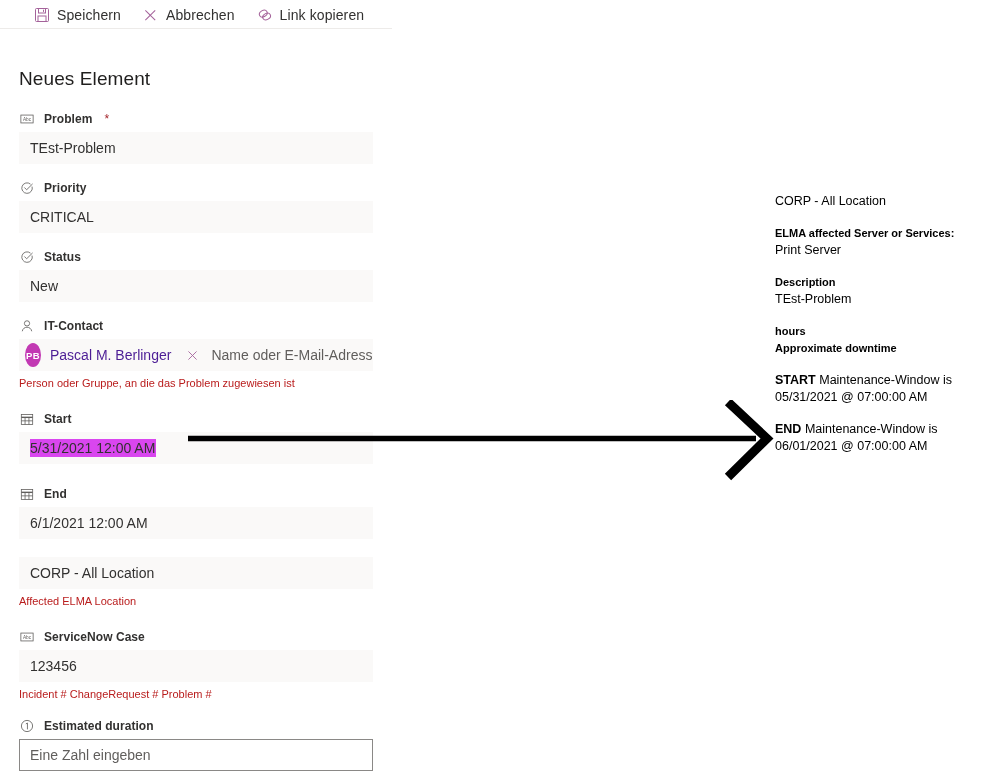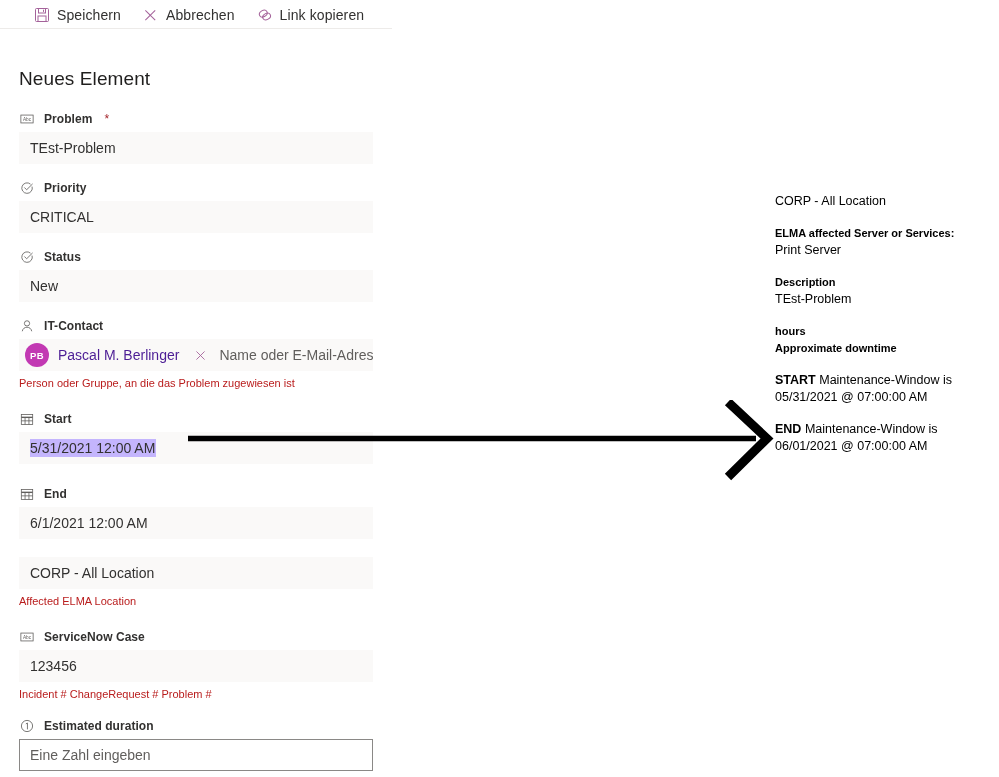--- a/index.html
+++ b/index.html
@@ -119,21 +119,21 @@
   }
   .field-help {
     font-size: 11px;
     color: #b91c1c;
     margin-top: 5px;
     line-height: 15px;
   }
 
   
   .hl {
-    background: #c4b5fd;
+    background: #d946ef;
     padding: 1px 1px 1px 0;
     line-height: 16px;
   }
 
   
   .people-field {
     background: #faf9f8;
     height: 32px;
     display: flex;
     align-items: center;
@@ -141,21 +141,21 @@
     box-sizing: border-box;
     overflow: hidden;
   }
   .persona {
     display: flex;
     align-items: center;
     gap: 9px;
     flex: none;
   }
   .avatar {
-    width: 24px; height: 24px;
+    width: 16px; height: 24px;
     border-radius: 50%;
     background: #c239b3;
     color: #ffffff;
     font-size: 9.5px;
     font-weight: bold;
     display: flex;
     align-items: center;
     justify-content: center;
     letter-spacing: .3px;
     flex: none;

